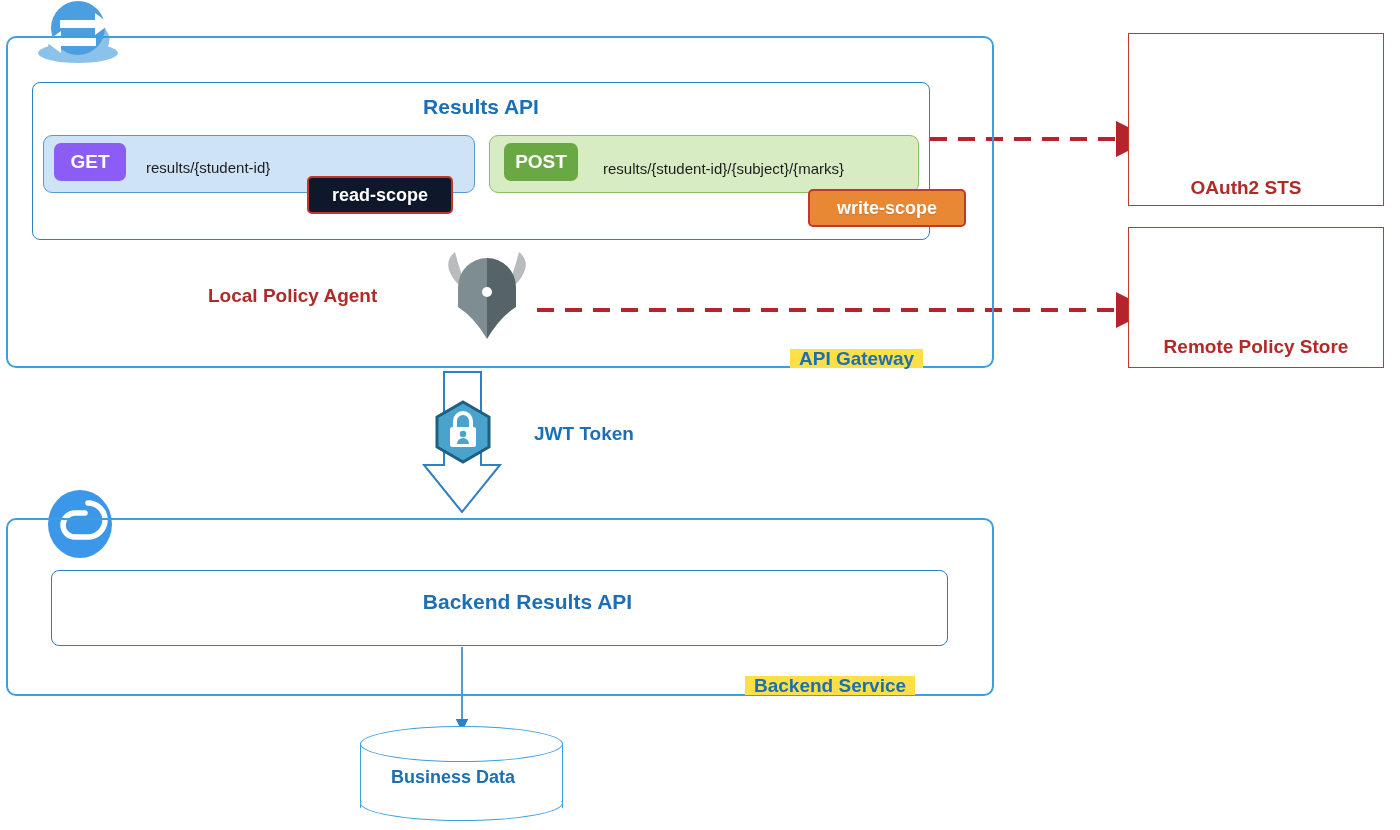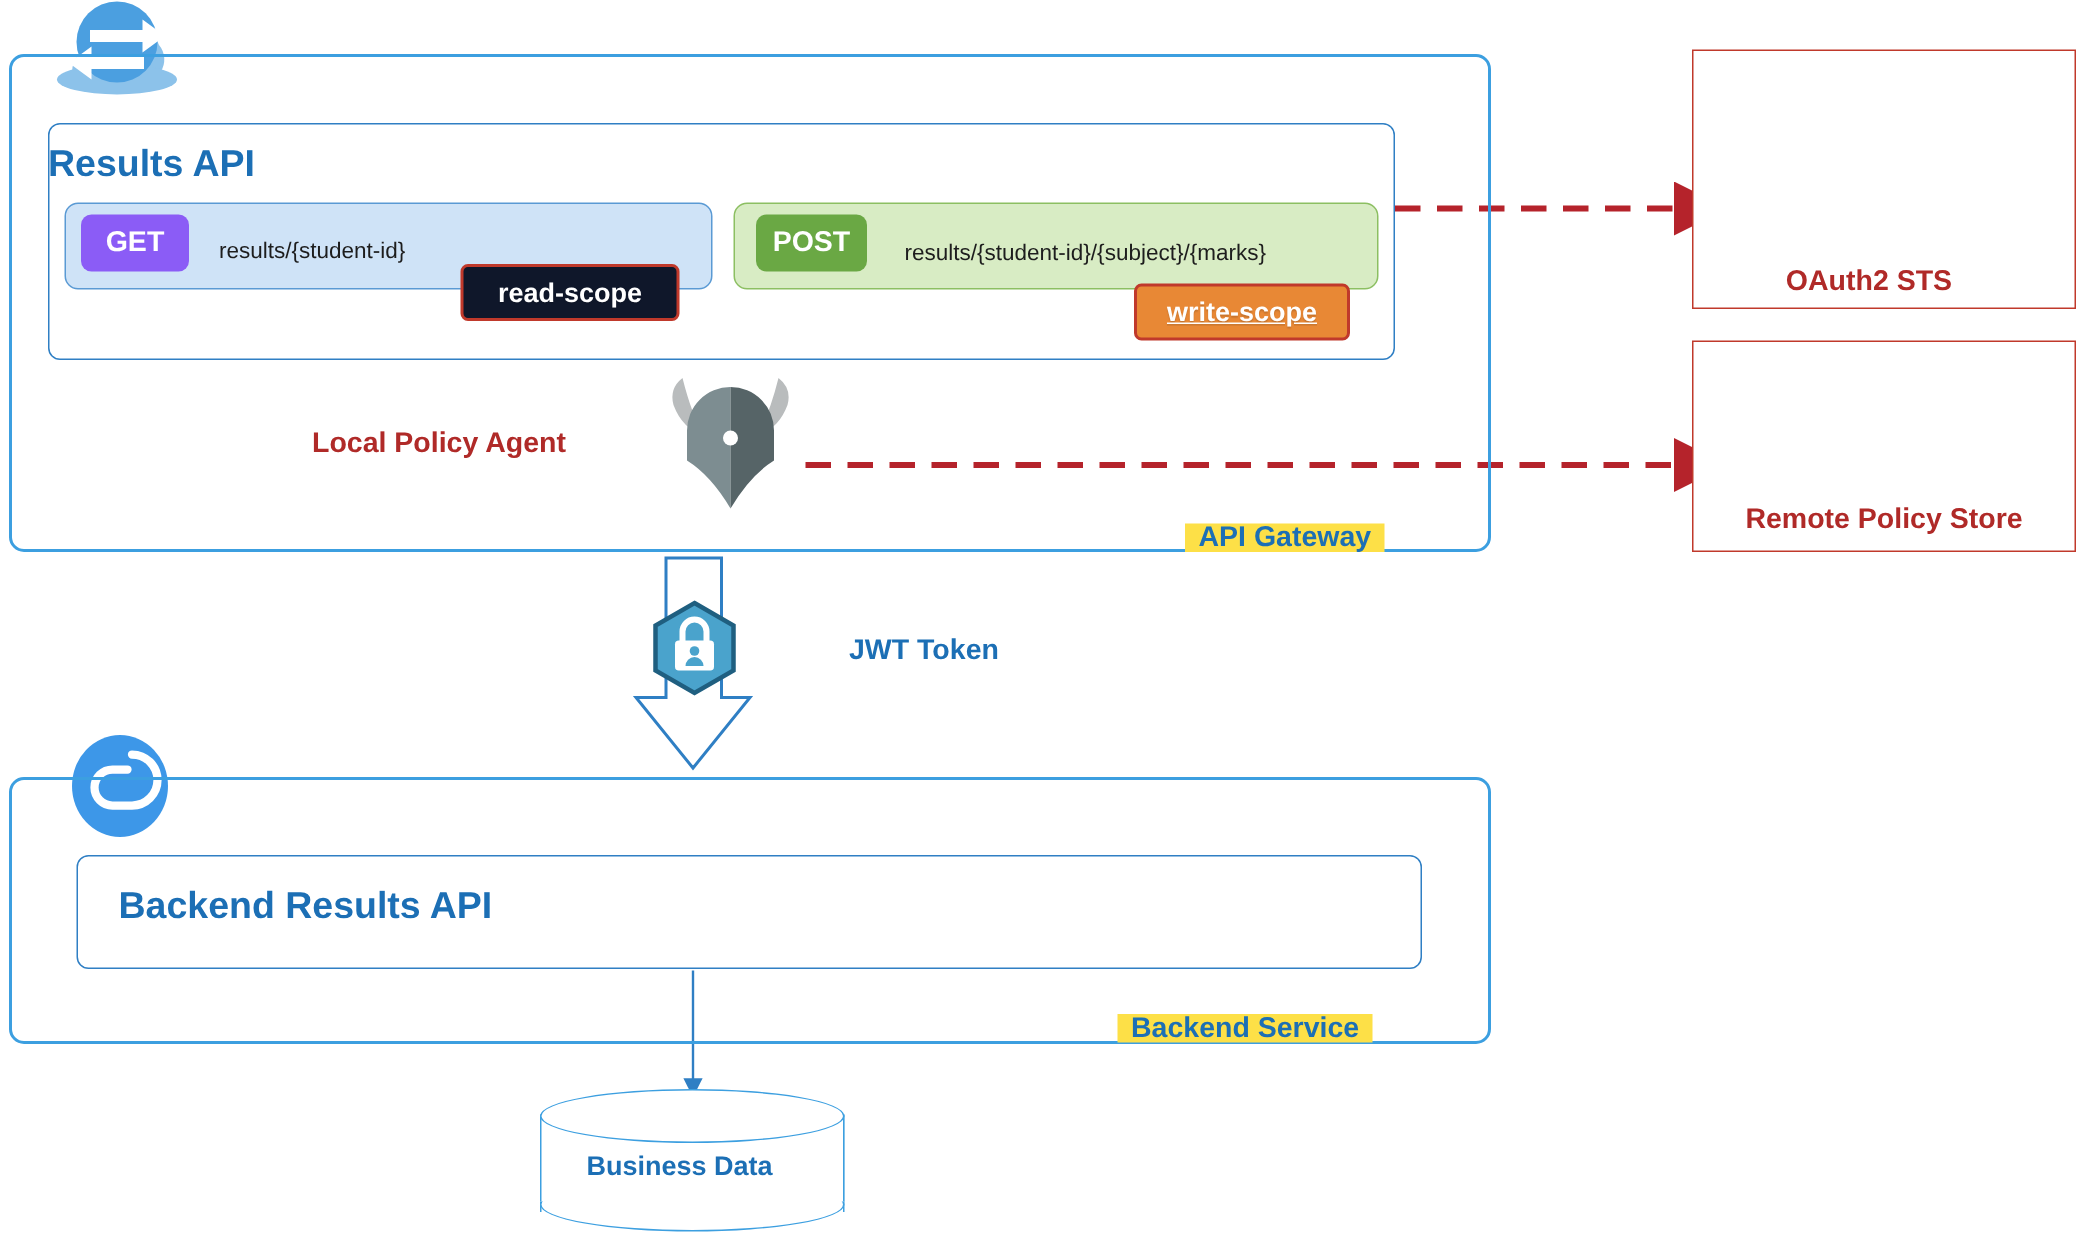--- a/index.html
+++ b/index.html
@@ -42,24 +42,24 @@
   .panel {
     position: absolute;
     border: 1.5px solid #2f7fc4;
     border-radius: 8px;
     box-sizing: border-box;
     background: #ffffff;
   }
   .panel-title {
     position: absolute;
     width: 100%;
-    text-align: left;
-    color: #1c6fb5;
-    font-weight: bold;
-    font-size: 25px;
+    text-align: center;
+    color: #1c6fb5;
+    font-weight: bold;
+    font-size: 21px;
     white-space: nowrap;
   }
 
   
   .endpoint {
     position: absolute;
     border-radius: 9px;
     box-sizing: border-box;
   }
   .endpoint.get {
@@ -259,31 +259,31 @@
   <div class="panel-title" style="left:32px; top:95px; width:898px;">Results API</div>
 
   <div class="endpoint get" style="left:43px; top:135px; width:432px; height:58px;"></div>
   <div class="verb get" style="left:54px; top:143px; width:72px; height:38px;">GET</div>
   <div class="path" style="left:146px; top:159px;">results/{student-id}</div>
   <div class="scope read" style="left:307px; top:176px; width:146px; height:38px;">read-scope</div>
 
   <div class="endpoint post" style="left:489px; top:135px; width:430px; height:58px;"></div>
   <div class="verb post" style="left:504px; top:143px; width:74px; height:38px;">POST</div>
   <div class="path" style="left:603px; top:160px;">results/{student-id}/{subject}/{marks}</div>
-  <div class="scope write" style="left:756px; top:189px; width:144px; height:38px;text-decoration:underline;">write-scope</div>
+  <div class="scope write" style="left:808px; top:189px; width:158px; height:38px;">write-scope</div>
 
   <div class="label-red" style="left:208px; top:285px;">Local Policy Agent</div>
 
   <div class="red-box" style="left:1128px; top:33px; width:256px; height:173px;"></div>
   <div class="red-label" style="left:1128px; top:177px; width:236px;">OAuth2 STS</div>
 
   <div class="red-box" style="left:1128px; top:227px; width:256px; height:141px;"></div>
   <div class="red-label" style="left:1128px; top:336px; width:256px;">Remote Policy  Store</div>
 
-  <div class="label-blue" style="left:534px; top:423px;margin-left:32px;">JWT Token</div>
+  <div class="label-blue" style="left:534px; top:423px;">JWT Token</div>
 
   <div class="group-box" style="left:6px; top:518px; width:988px; height:178px;"></div>
   <div class="group-label" style="left:745px; top:676px;">Backend Service</div>
 
   <div class="panel" style="left:51px; top:570px; width:897px; height:76px;"></div>
   <div class="panel-title" style="left:51px; top:590px; width:897px;padding-left:28px;">Backend Results API</div>
 
   <div class="cyl-body" style="left:360px; top:743px; width:203px; height:65px;"></div>
   <div class="cyl-ellipse" style="left:360px; top:785px; width:203px; height:36px;"></div>
   <div class="cyl-body" style="left:360px; top:743px; width:203px; height:58px; border-radius:0;"></div>

